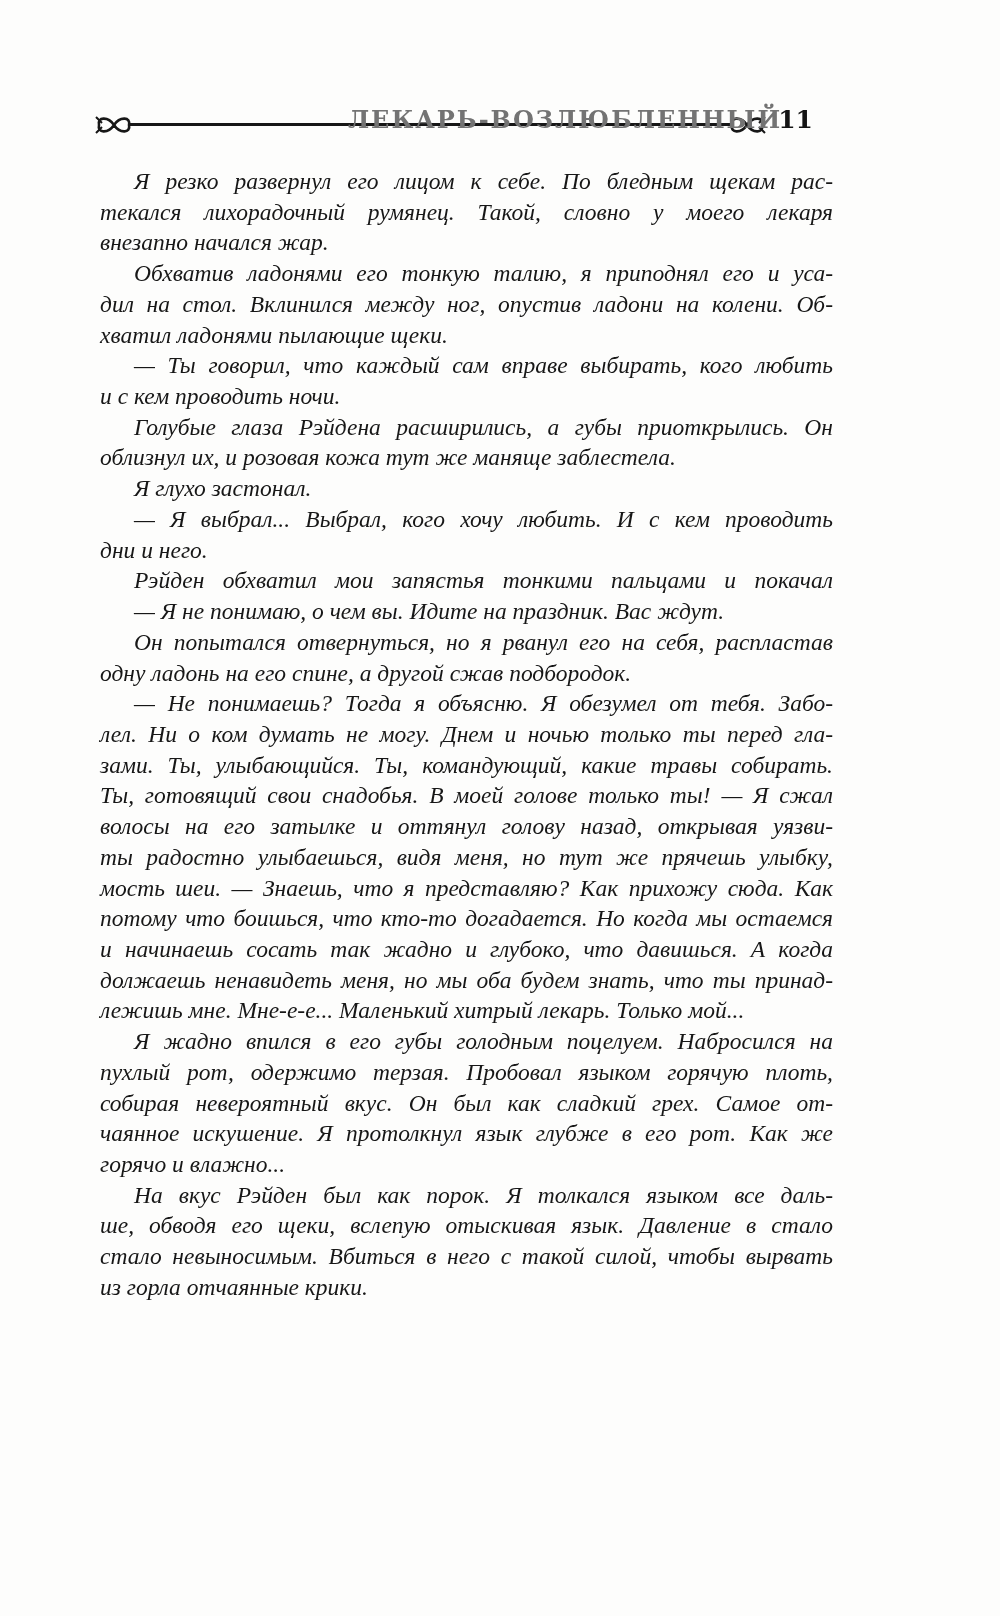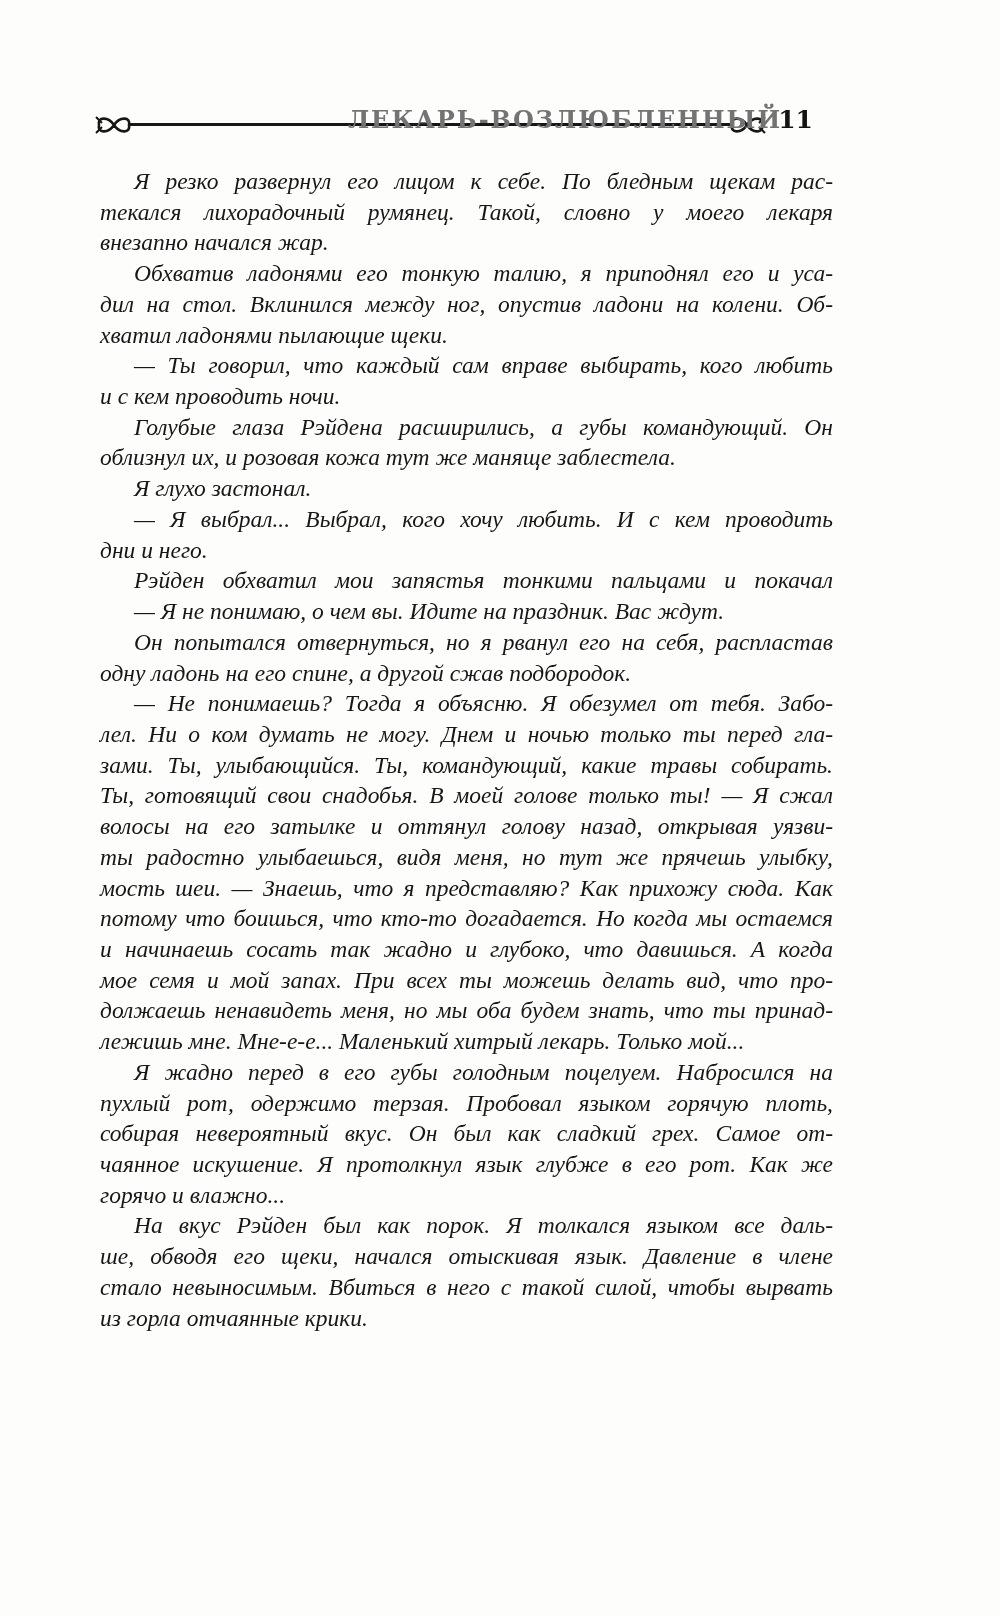--- a/index.html
+++ b/index.html
@@ -115,21 +115,21 @@
       <div class="paragraph">
         <div class="text-line first">Обхватив ладонями его тонкую талию, я приподнял его и уса-</div>
         <div class="text-line">дил на стол. Вклинился между ног, опустив ладони на колени. Об-</div>
         <div class="text-line last">хватил ладонями пылающие щеки.</div>
       </div>
       <div class="paragraph">
         <div class="text-line first">— Ты говорил, что каждый сам вправе выбирать, кого любить</div>
         <div class="text-line last">и с кем проводить ночи.</div>
       </div>
       <div class="paragraph">
-        <div class="text-line first">Голубые глаза Рэйдена расширились, а губы командующий. Он</div>
+        <div class="text-line first">Голубые глаза Рэйдена расширились, а губы приоткрылись. Он</div>
         <div class="text-line last">облизнул их, и розовая кожа тут же маняще заблестела.</div>
       </div>
       <div class="paragraph">
         <div class="text-line first last">Я глухо застонал.</div>
       </div>
       <div class="paragraph">
         <div class="text-line first">— Я выбрал... Выбрал, кого хочу любить. И с кем проводить</div>
         <div class="text-line last">дни и него.</div>
       </div>
       <div class="paragraph">
@@ -145,32 +145,31 @@
       <div class="paragraph">
         <div class="text-line first">— Не понимаешь? Тогда я объясню. Я обезумел от тебя. Забо-</div>
         <div class="text-line">лел. Ни о ком думать не могу. Днем и ночью только ты перед гла-</div>
         <div class="text-line">зами. Ты, улыбающийся. Ты, командующий, какие травы собирать.</div>
         <div class="text-line">Ты, готовящий свои снадобья. В моей голове только ты! — Я сжал</div>
         <div class="text-line">волосы на его затылке и оттянул голову назад, открывая уязви-</div>
         <div class="text-line">ты радостно улыбаешься, видя меня, но тут же прячешь улыбку,</div>
         <div class="text-line">мость шеи. — Знаешь, что я представляю? Как прихожу сюда. Как</div>
         <div class="text-line">потому что боишься, что кто-то догадается. Но когда мы остаемся</div>
         <div class="text-line">и начинаешь сосать так жадно и глубоко, что давишься. А когда</div>
-        <div class="text-line">мое семя и мой запах. При всех ты можешь делать вид, что про-</div>
         <div class="text-line">должаешь ненавидеть меня, но мы оба будем знать, что ты принад-</div>
         <div class="text-line last">лежишь мне. Мне-е-е... Маленький хитрый лекарь. Только мой...</div>
       </div>
       <div class="paragraph">
-        <div class="text-line first">Я жадно перед в его губы голодным поцелуем. Набросился на</div>
+        <div class="text-line first">Я жадно впился в его губы голодным поцелуем. Набросился на</div>
         <div class="text-line">пухлый рот, одержимо терзая. Пробовал языком горячую плоть,</div>
         <div class="text-line">собирая невероятный вкус. Он был как сладкий грех. Самое от-</div>
         <div class="text-line">чаянное искушение. Я протолкнул язык глубже в его рот. Как же</div>
         <div class="text-line last">горячо и влажно...</div>
       </div>
       <div class="paragraph">
         <div class="text-line first">На вкус Рэйден был как порок. Я толкался языком все даль-</div>
-        <div class="text-line">ше, обводя его щеки, начался отыскивая язык. Давление в члене</div>
+        <div class="text-line">ше, обводя его щеки, вслепую отыскивая язык. Давление в стало</div>
         <div class="text-line">стало невыносимым. Вбиться в него с такой силой, чтобы вырвать</div>
         <div class="text-line last">из горла отчаянные крики.</div>
       </div>
     </div>
 
 </div>
 
 </body></html>

